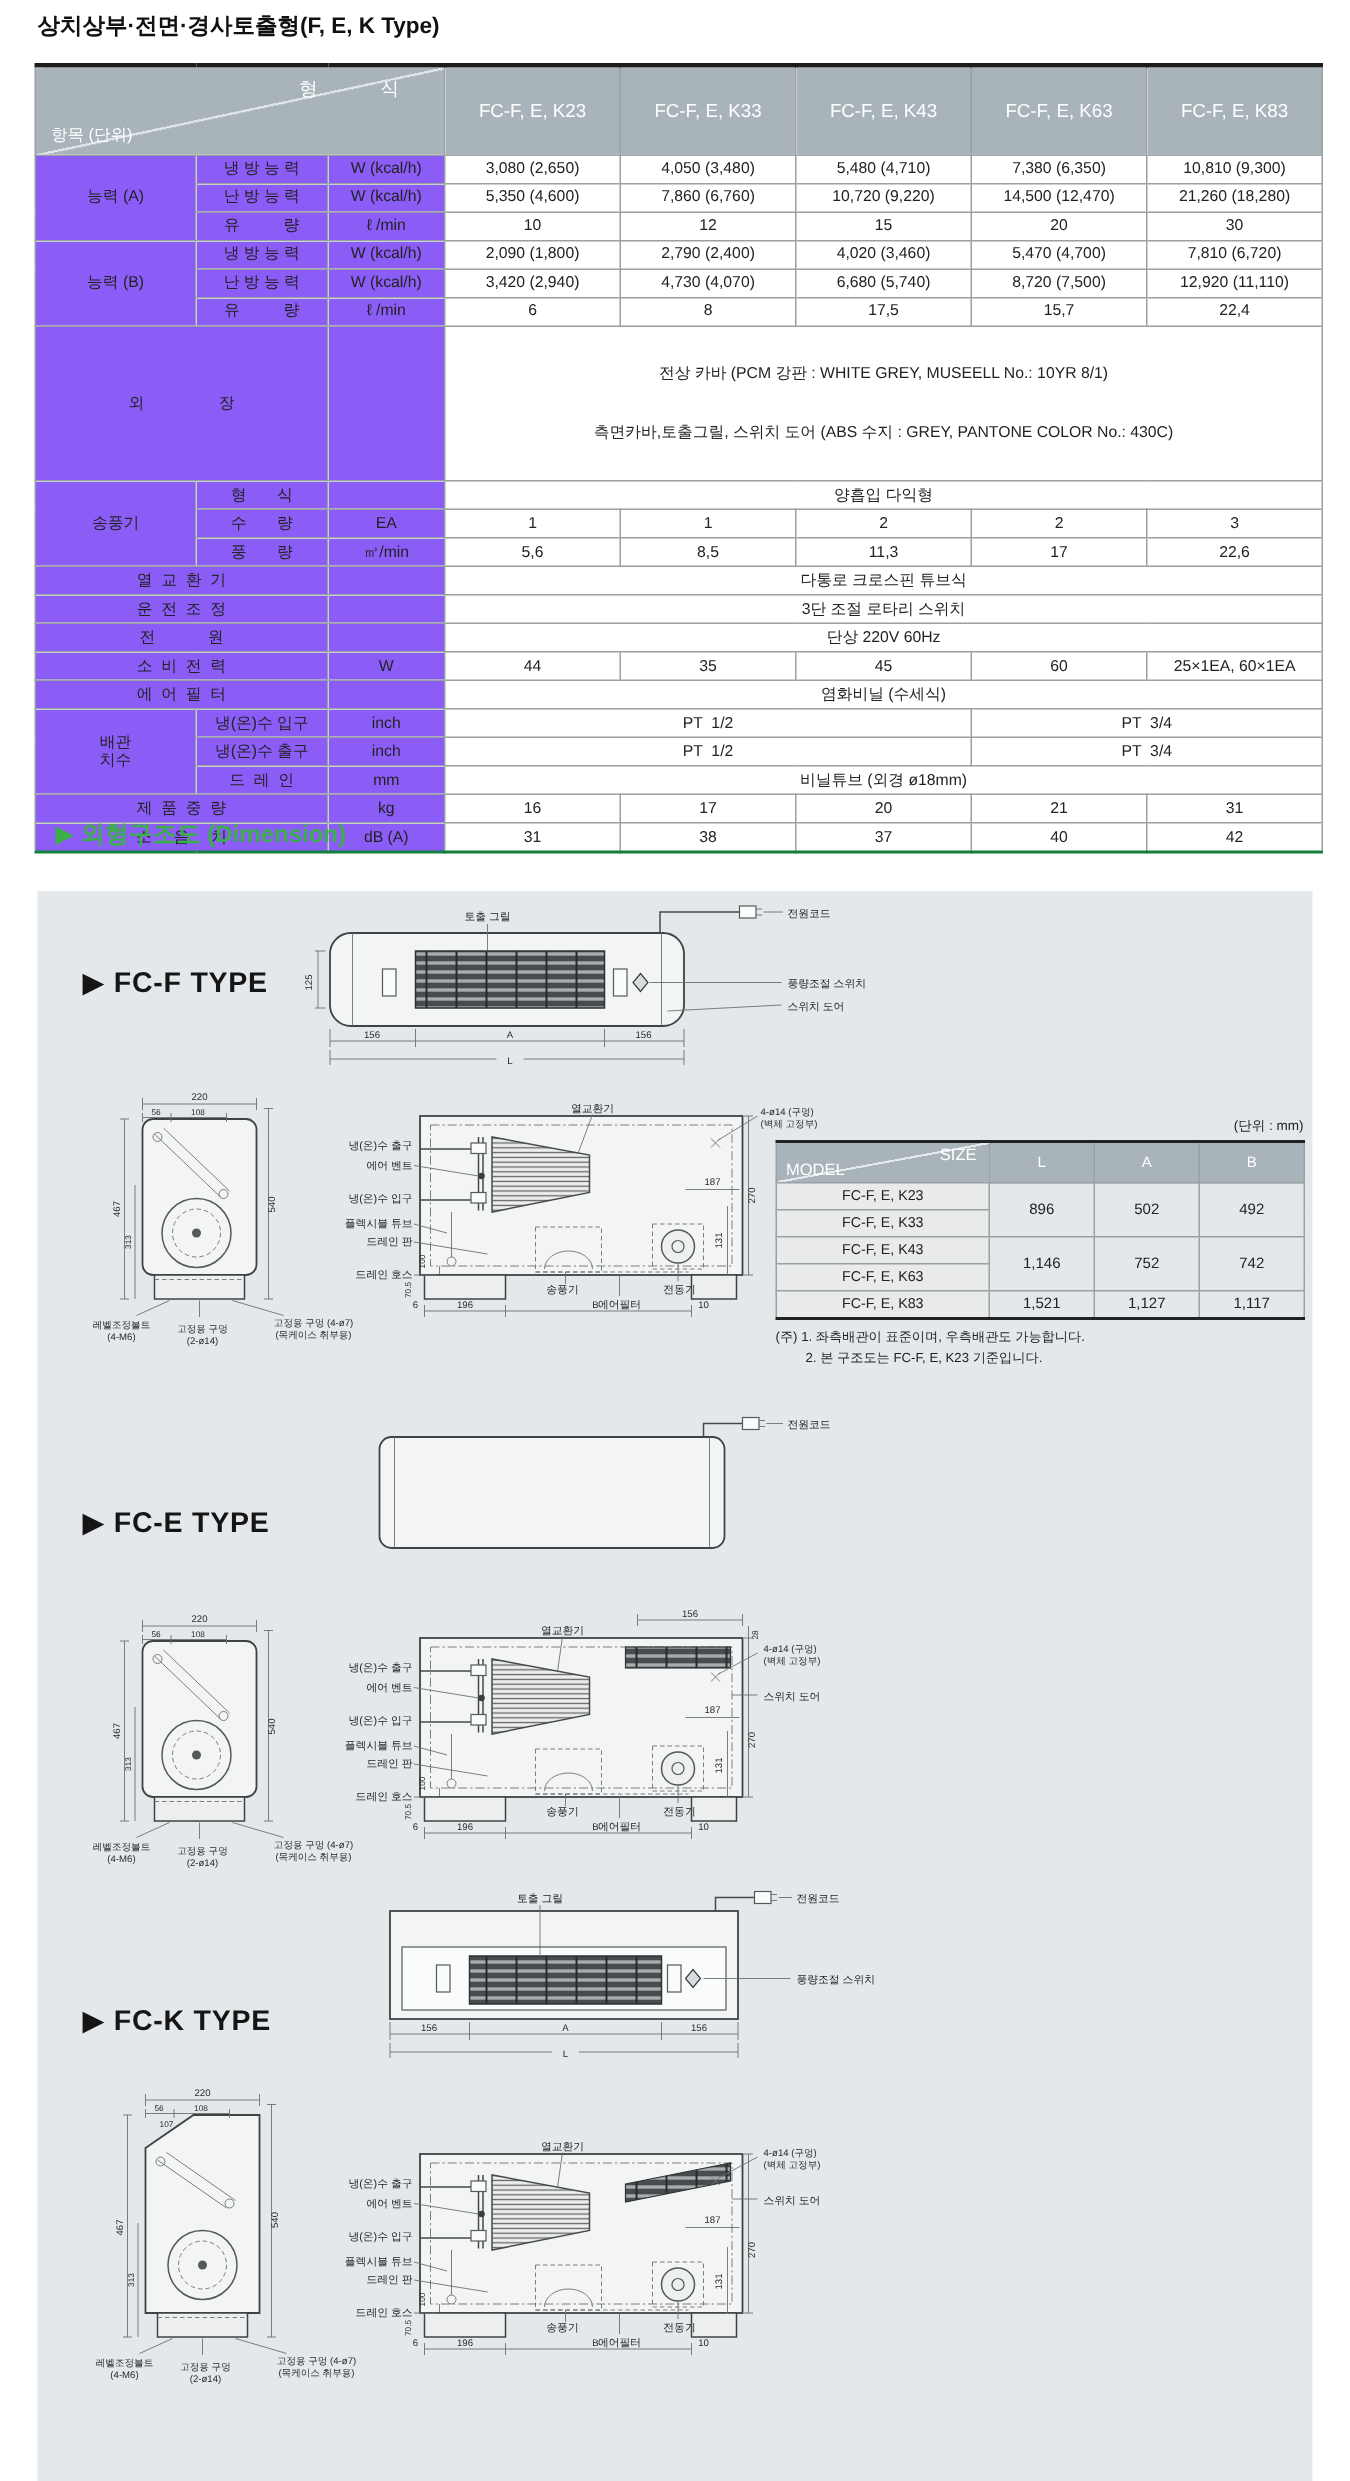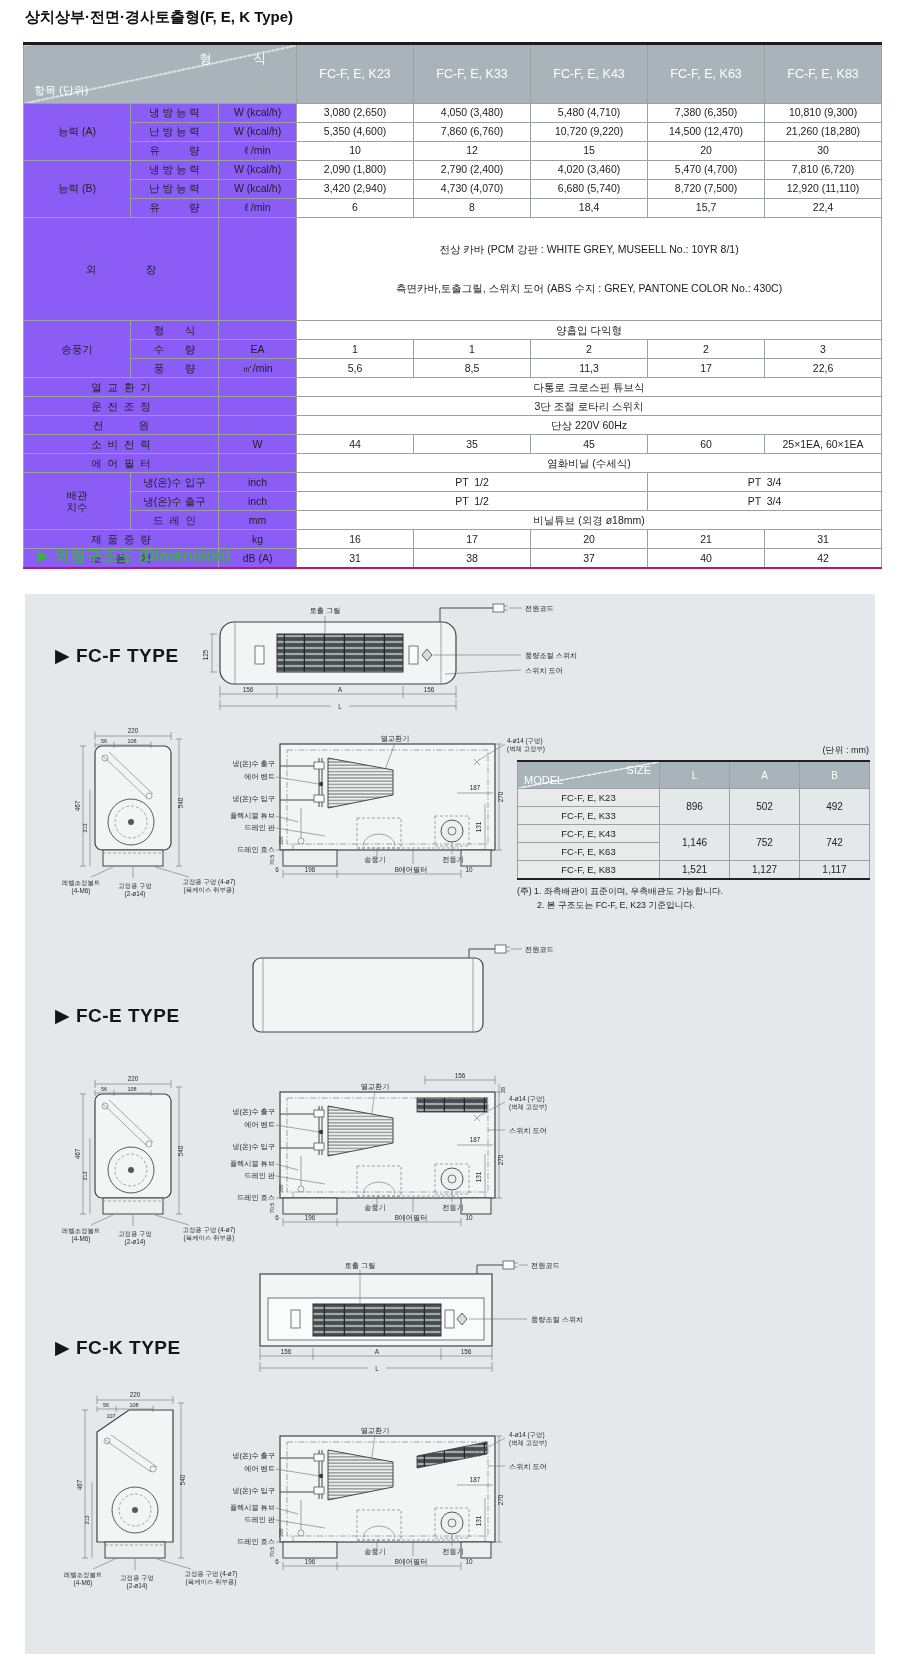--- a/index.html
+++ b/index.html
@@ -1,21 +1,21 @@
 <!DOCTYPE html>
 <html><head>
 <meta charset="utf-8">
 <style>
   html,body{margin:0;padding:0;background:#fff;font-family:"Liberation Sans","DejaVu Sans",sans-serif;color:#222;}
   .page{position:relative;width:900px;height:1654px;background:#fff;overflow:hidden;}
   .main-title{position:absolute;left:25px;top:8px;font-size:15px;font-weight:bold;color:#101010;}
 
   
   table.spec{position:absolute;left:23px;top:42px;width:858px;border-collapse:collapse;table-layout:fixed;
-             font-size:10.5px;border-top:3px solid #1c1c1c;border-bottom:2px solid #be185d;}
+             font-size:10.5px;border-top:3px solid #1c1c1c;border-bottom:2px solid #15803d;}
   .spec th,.spec td{border:1px solid #9aa0a3;text-align:center;vertical-align:middle;height:18px;
                     line-height:1.15;padding:0 2px;white-space:pre;overflow:hidden;}
   .spec thead th{background:#a9b4ba;color:#fff;font-weight:normal;font-size:12.5px;height:46px;}
   .spec .corner{position:relative;background:#a9b4ba;
      background-image:linear-gradient(to bottom right,transparent calc(50% - .7px),#e6eaec calc(50% - .7px),#e6eaec calc(50% + .7px),transparent calc(50% + .7px));}
   .spec .corner .c-top{position:absolute;top:7px;right:30px;font-size:12.5px;color:#fff;}
   .spec .corner .c-bot{position:absolute;bottom:6px;left:10px;font-size:11px;color:#fff;}
   .spec td.lbl{background:#8b5cf6;}
   .spec tr.gb td{border-top:1.6px solid #565b5e;}
   .spec td.two{height:36px;text-align:center;}
@@ -137,21 +137,21 @@
         <td>4,730 (4,070)</td>
         <td>6,680 (5,740)</td>
         <td>8,720 (7,500)</td>
         <td>12,920 (11,110)</td>
       </tr>
       <tr>
         <td class="lbl">유          량</td>
         <td class="lbl">ℓ /min</td>
         <td>6</td>
         <td>8</td>
-        <td>18,4</td>
+        <td>17,5</td>
         <td>15,7</td>
         <td>22,4</td>
       </tr>
       <tr class="gb">
         <td class="lbl" colspan="2">외                 장</td>
         <td class="lbl"></td>
         <td class="two" colspan="5">
           <div>전상 카바 (PCM 강판 : WHITE GREY, MUSEELL No.: 10YR 8/1)</div>
           <div>측면카바,토출그릴, 스위치 도어 (ABS 수지 : GREY, PANTONE COLOR No.: 430C)</div>
         </td>

